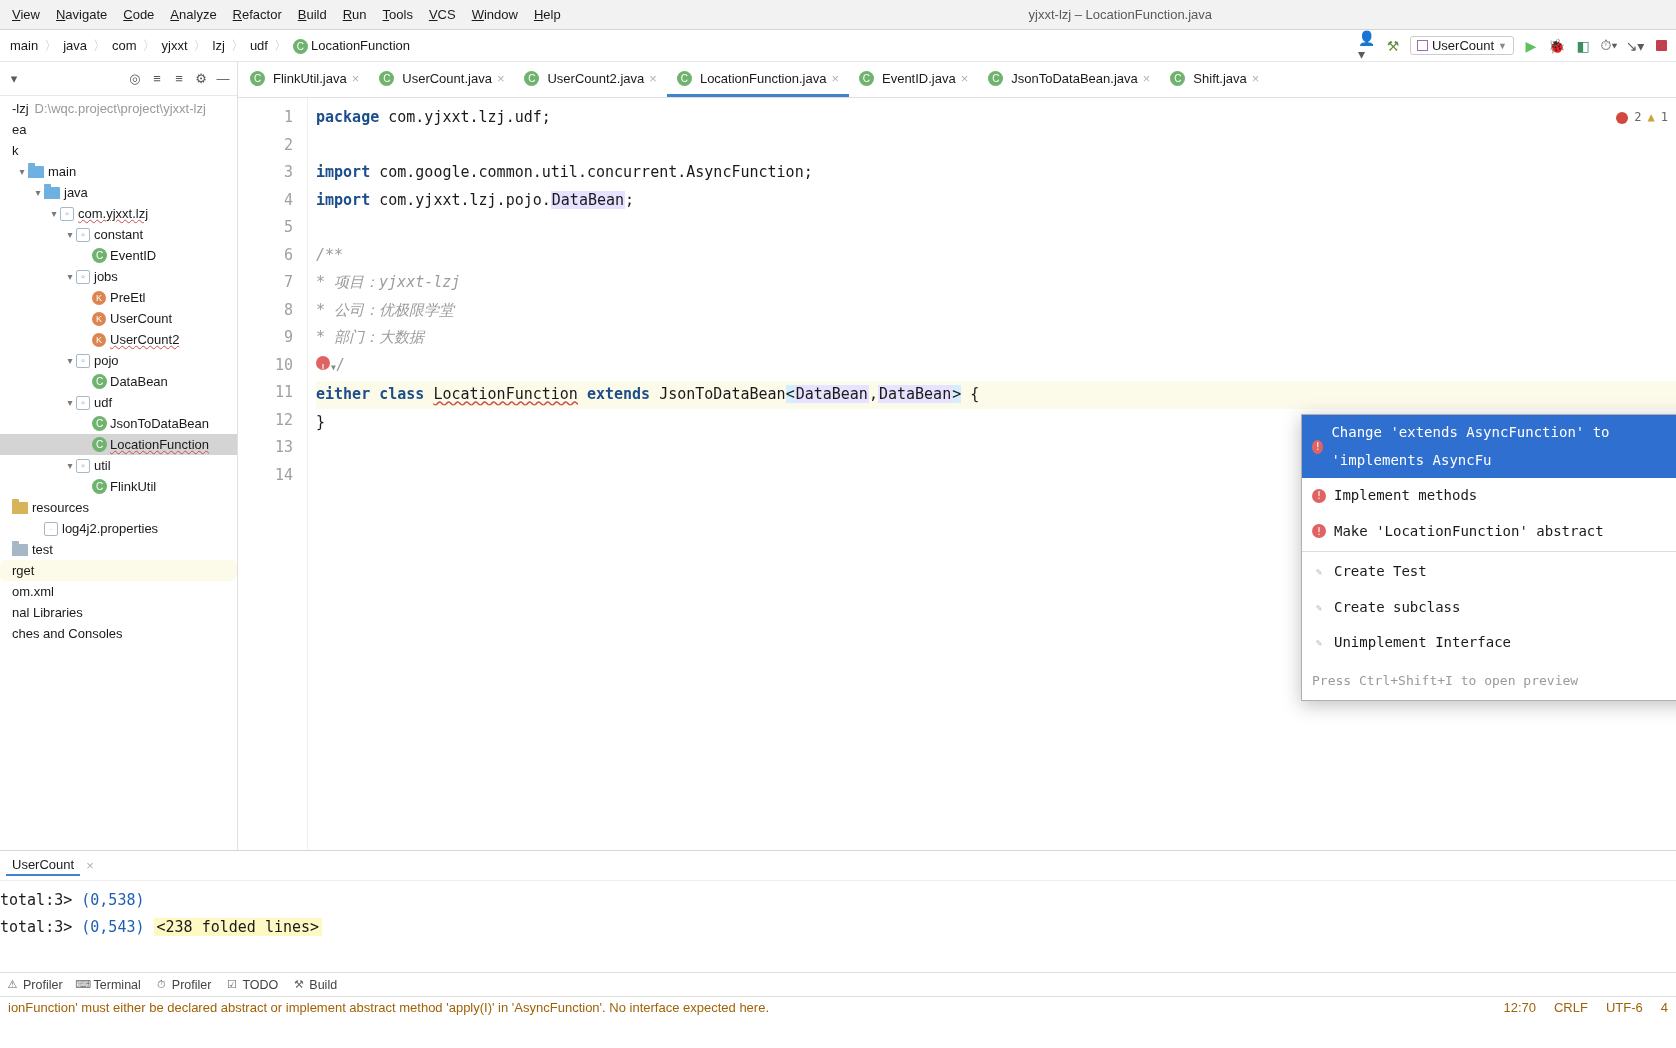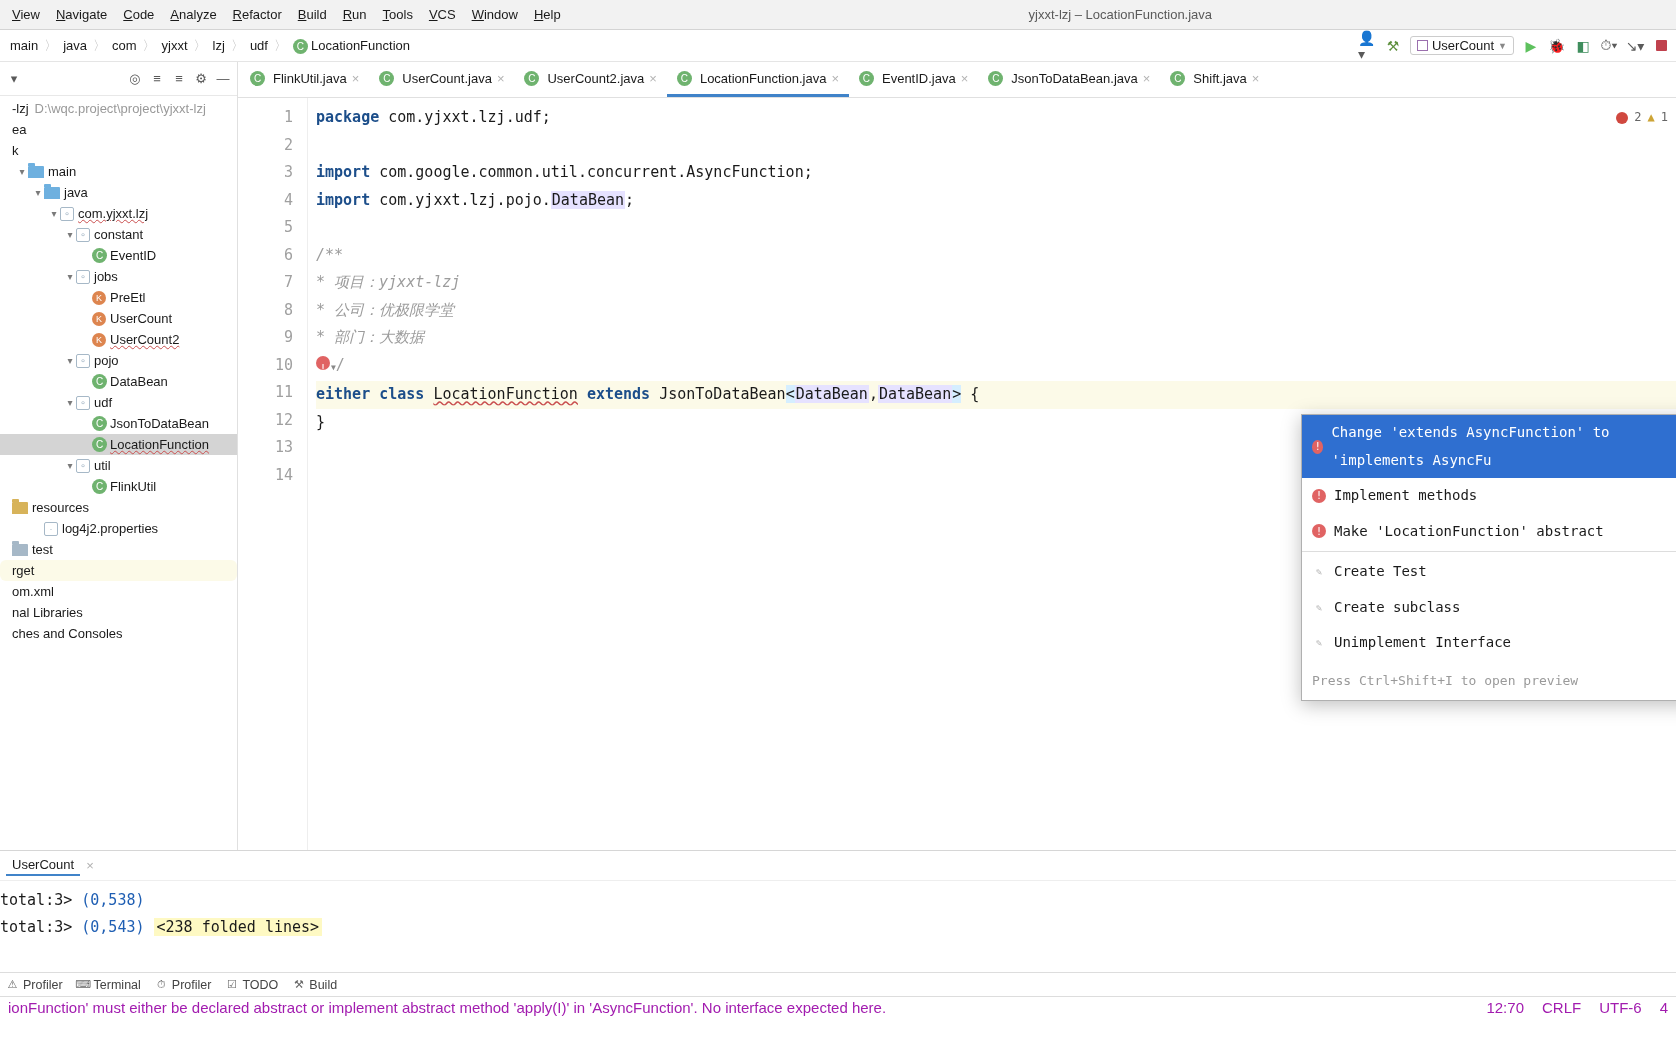--- a/index.html
+++ b/index.html
@@ -89,21 +89,21 @@
 .run-head .rtab { padding:2px 6px; border-bottom:2px solid #4083c9; font-weight:500;}
 .run-out { flex:1; font-family: "Consolas","Menlo",monospace; font-size:15px; padding:6px 0 0 0; line-height:27px;}
 .run-out .fold { background:#fef9c3; padding:0 3px;}
 
 
 .bottom-tools { height:24px; border-top:1px solid #ddd; display:flex; align-items:center; gap:14px; padding:0 6px; font-size:12.5px; color:#444;}
 .bottom-tools .bt { display:flex; align-items:center; gap:4px; }
 .bt-ico { width:13px; height:13px; display:inline-flex; align-items:center; justify-content:center; font-size:11px; color:#666;}
 
 
-.status { height:22px; border-top:1px solid #ddd; display:flex; align-items:center; padding:0 8px; font-size:15px; color:#a21caf;}
+.status { height:22px; border-top:1px solid #ddd; display:flex; align-items:center; padding:0 8px; font-size:13px; color:#a16207;}
 .status .msg { flex:1; white-space:nowrap; overflow:hidden; }
 .status .seg { margin-left:18px; }
 
 </style>
 </head>
 <body>
 
 <div class="menubar">
   <div id="menu-items" style="display: flex;">
       <span class="item"><u>V</u>iew</span>

